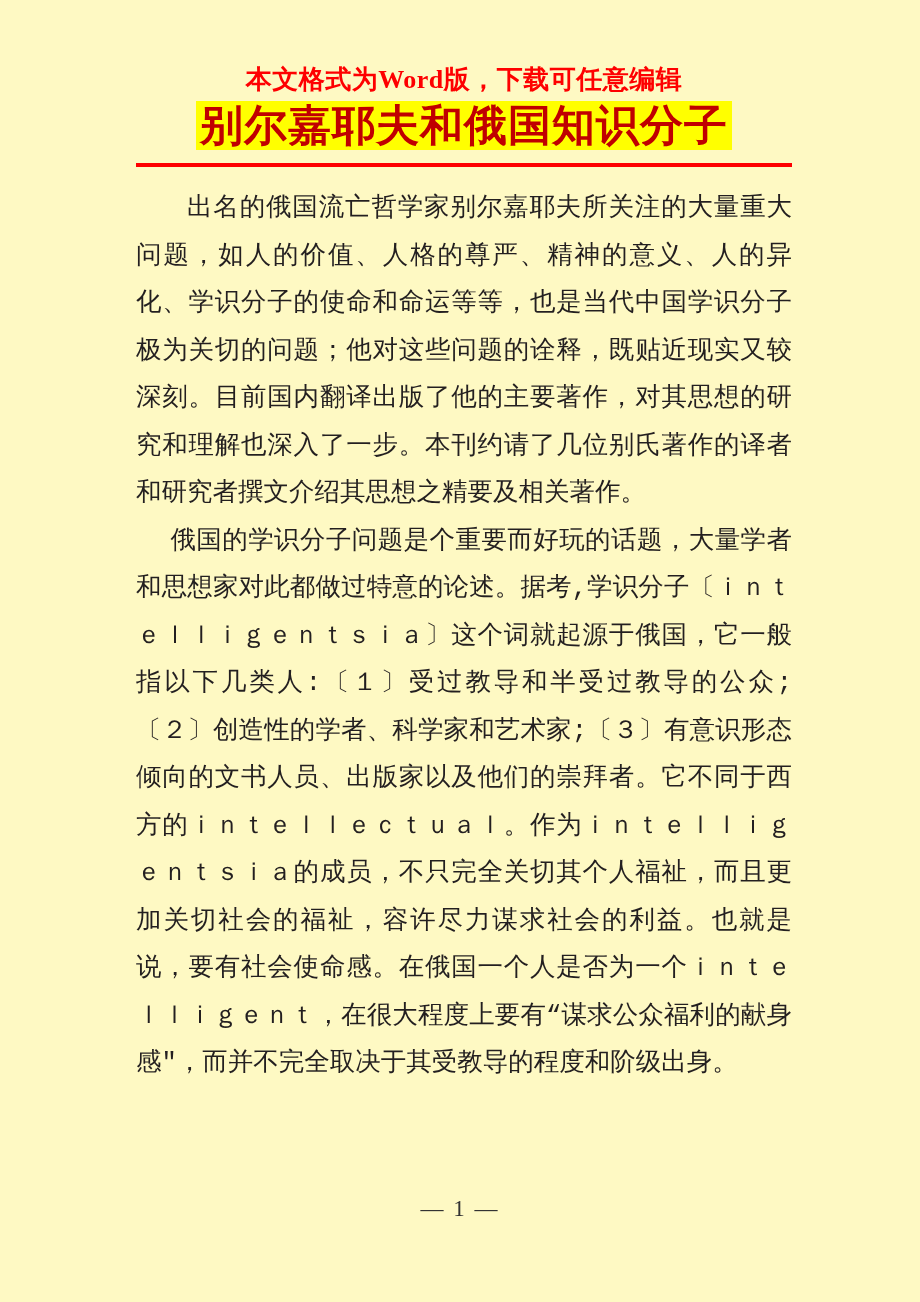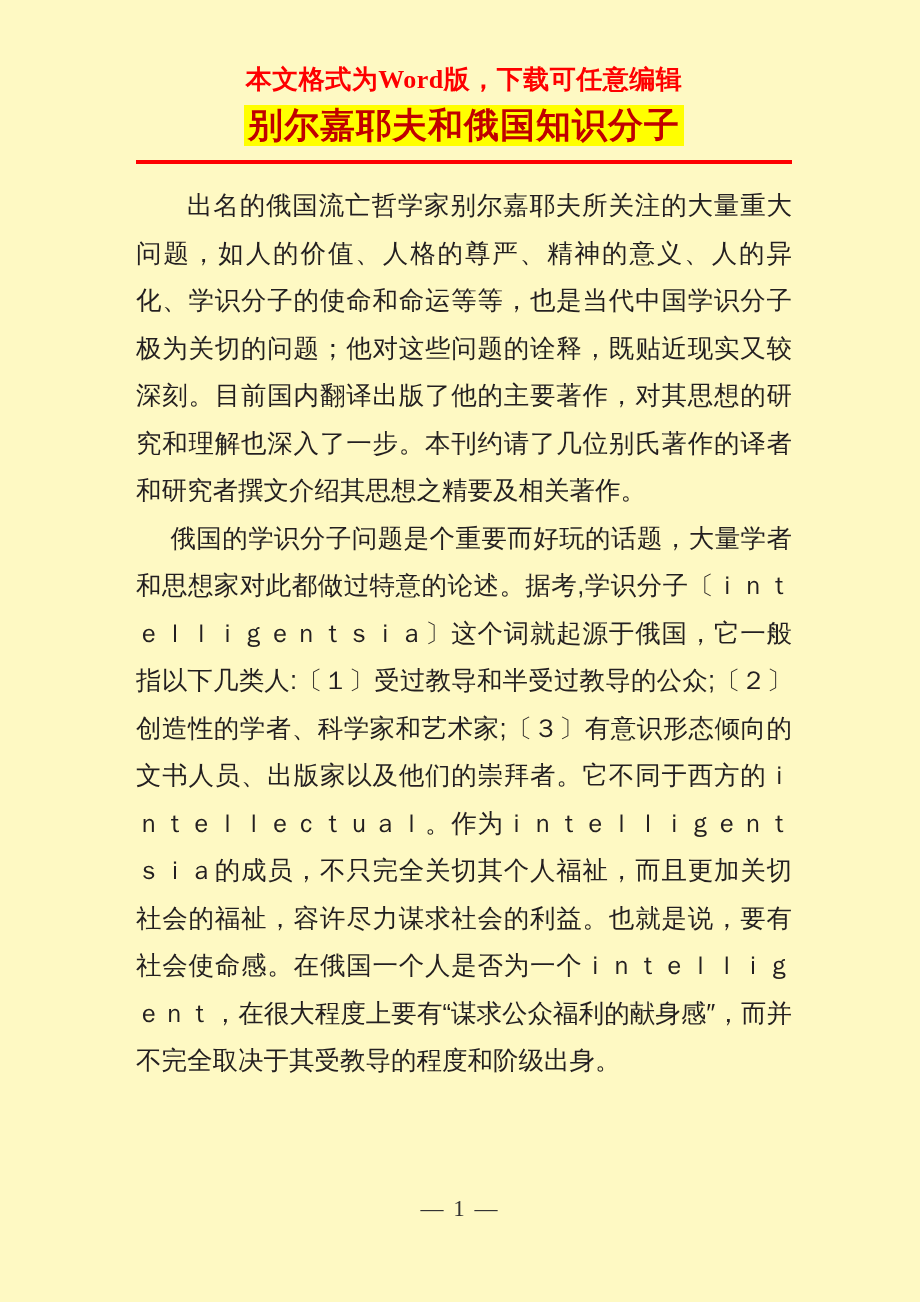--- a/index.html
+++ b/index.html
@@ -47,41 +47,41 @@
   .doc-title-row {
     margin-top: 6px;
     text-align: center;
     line-height: 44px;
   }
   .doc-title {
     display: inline;
     color: #c00000;
     background: #ffff00;
     font-weight: bold;
-    font-size: 35px;
+    font-size: 43px;
     letter-spacing: 1px;
     padding: 1px 4px;
   }
 
   .title-rule {
     margin-top: 6px;
     height: 4px;
     background: #fe0000;
     width: 656px;
   }
 
   
   .body-text {
     margin-top: 18px;
     color: #231f20;
     font-size: 25.5px;
     line-height: 47.5px;
     text-align: justify;
     text-justify: inter-ideograph;
-    font-family: Liberation Sans, sans-serif;
+    font-family: Liberation Mono, monospace;
   }
 
   .body-text p {
     margin: 0;
     text-indent: 2em;
     text-align: justify;
     text-justify: inter-ideograph;
     word-break: break-all;
   }
   .body-text p.indent-small {

